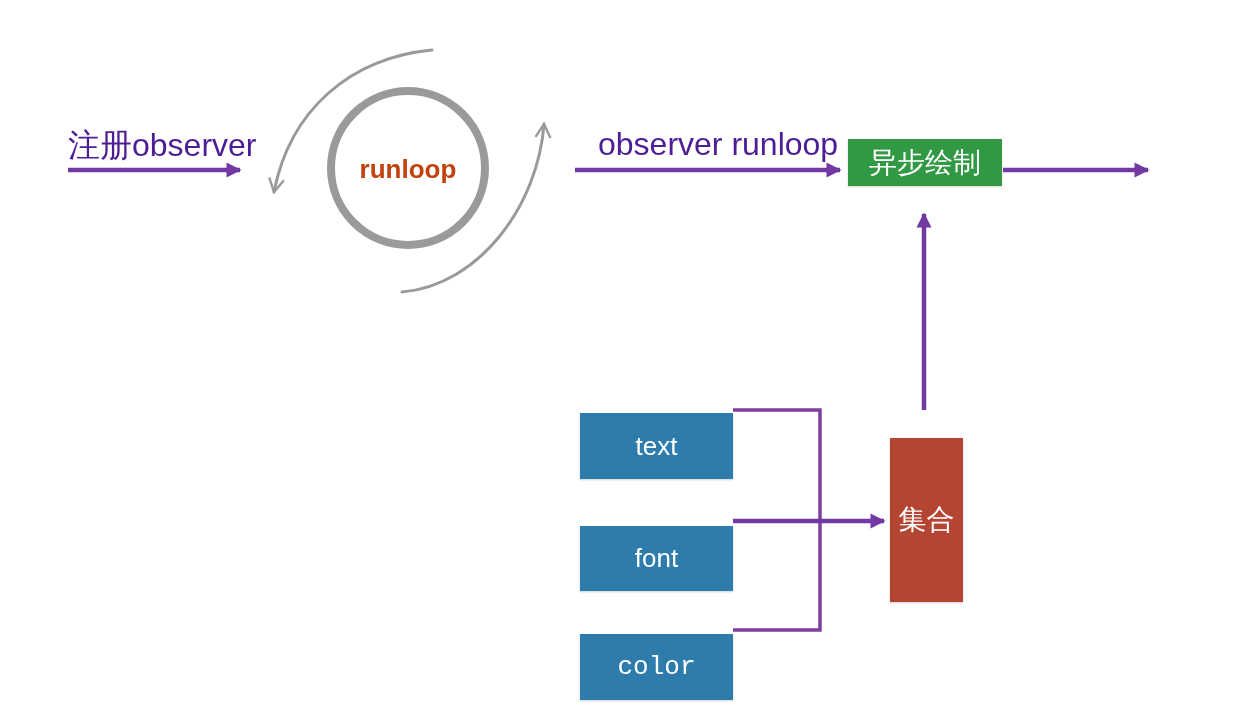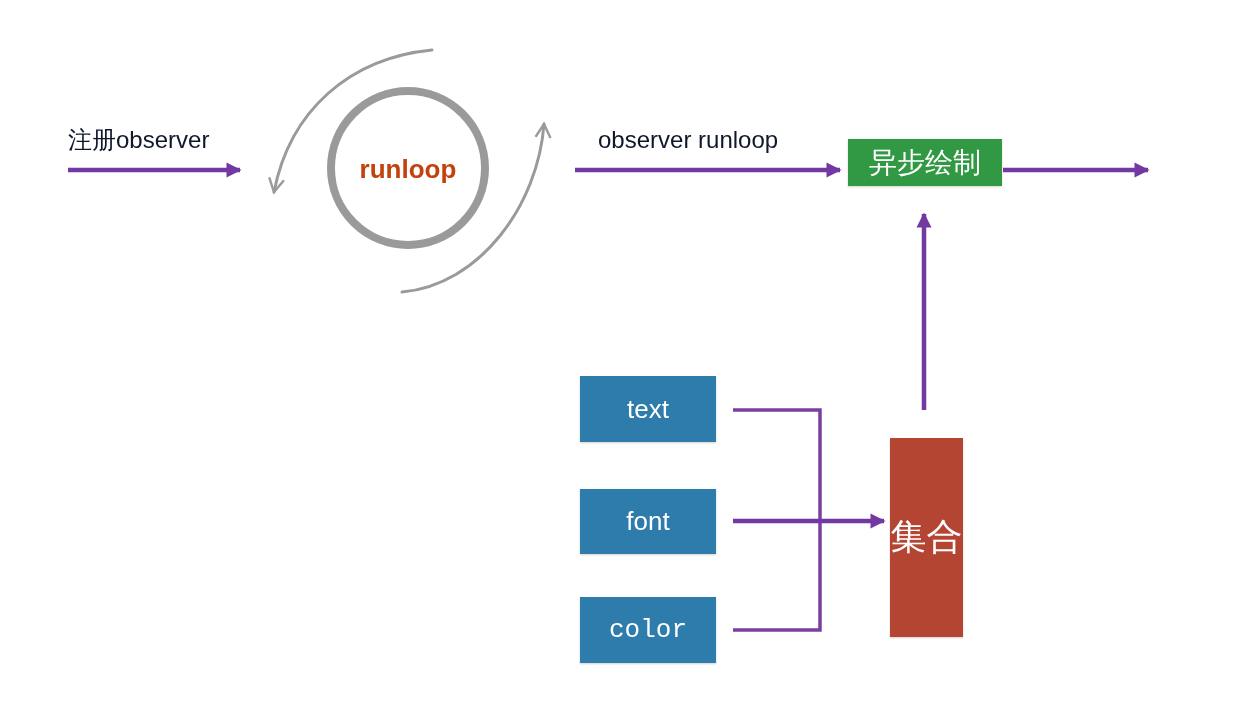--- a/index.html
+++ b/index.html
@@ -37,22 +37,22 @@
     fill: none;
     stroke-linecap: round;
   }
   .runloop-ring {
     stroke: #9a9a9a;
     stroke-width: 8;
     fill: none;
   }
   .flow-label {
     position: absolute;
-    color: #0f172a;
-    font-size: 24px;
+    color: #4c1d95;
+    font-size: 32px;
     white-space: nowrap;
   }
   .runloop-text {
     position: absolute;
     left: 331px;
     top: 92px;
     width: 154px;
     height: 154px;
     display: flex;
     align-items: center;
@@ -71,31 +71,32 @@
     box-shadow: 0 1px 2px rgba(0,0,0,0.18);
   }
   .node-green {
     left: 848px; top: 139px;
     width: 154px; height: 47px;
     background: #319943;
     font-size: 28px;
   }
   .node-blue {
     left: 580px;
-    width: 136px; height: 66px;
+    width: 153px; height: 66px;
     background: #2d7cab;
+    margin-top: 37px;
   }
   .node-text-box  { top: 376px; }
   .node-font-box  { top: 489px; height: 65px; }
   .node-color-box { top: 597px; font-family: Liberation Mono, monospace; }
   .node-red {
     left: 890px; top: 438px;
-    width: 73px; height: 199px;
+    width: 73px; height: 164px;
     background: #b44533;
-    font-size: 36px;
+    font-size: 28px;
   }
   .label-register  { left: 68px;  top: 124px; }
   .label-callback  { left: 598px; top: 126px; }
 </style>
 </head>
 <body>
 
 <div class="canvas">
 
   <svg class="wires" viewBox="0 0 1240 726" xmlns="http://www.w3.org/2000/svg">

